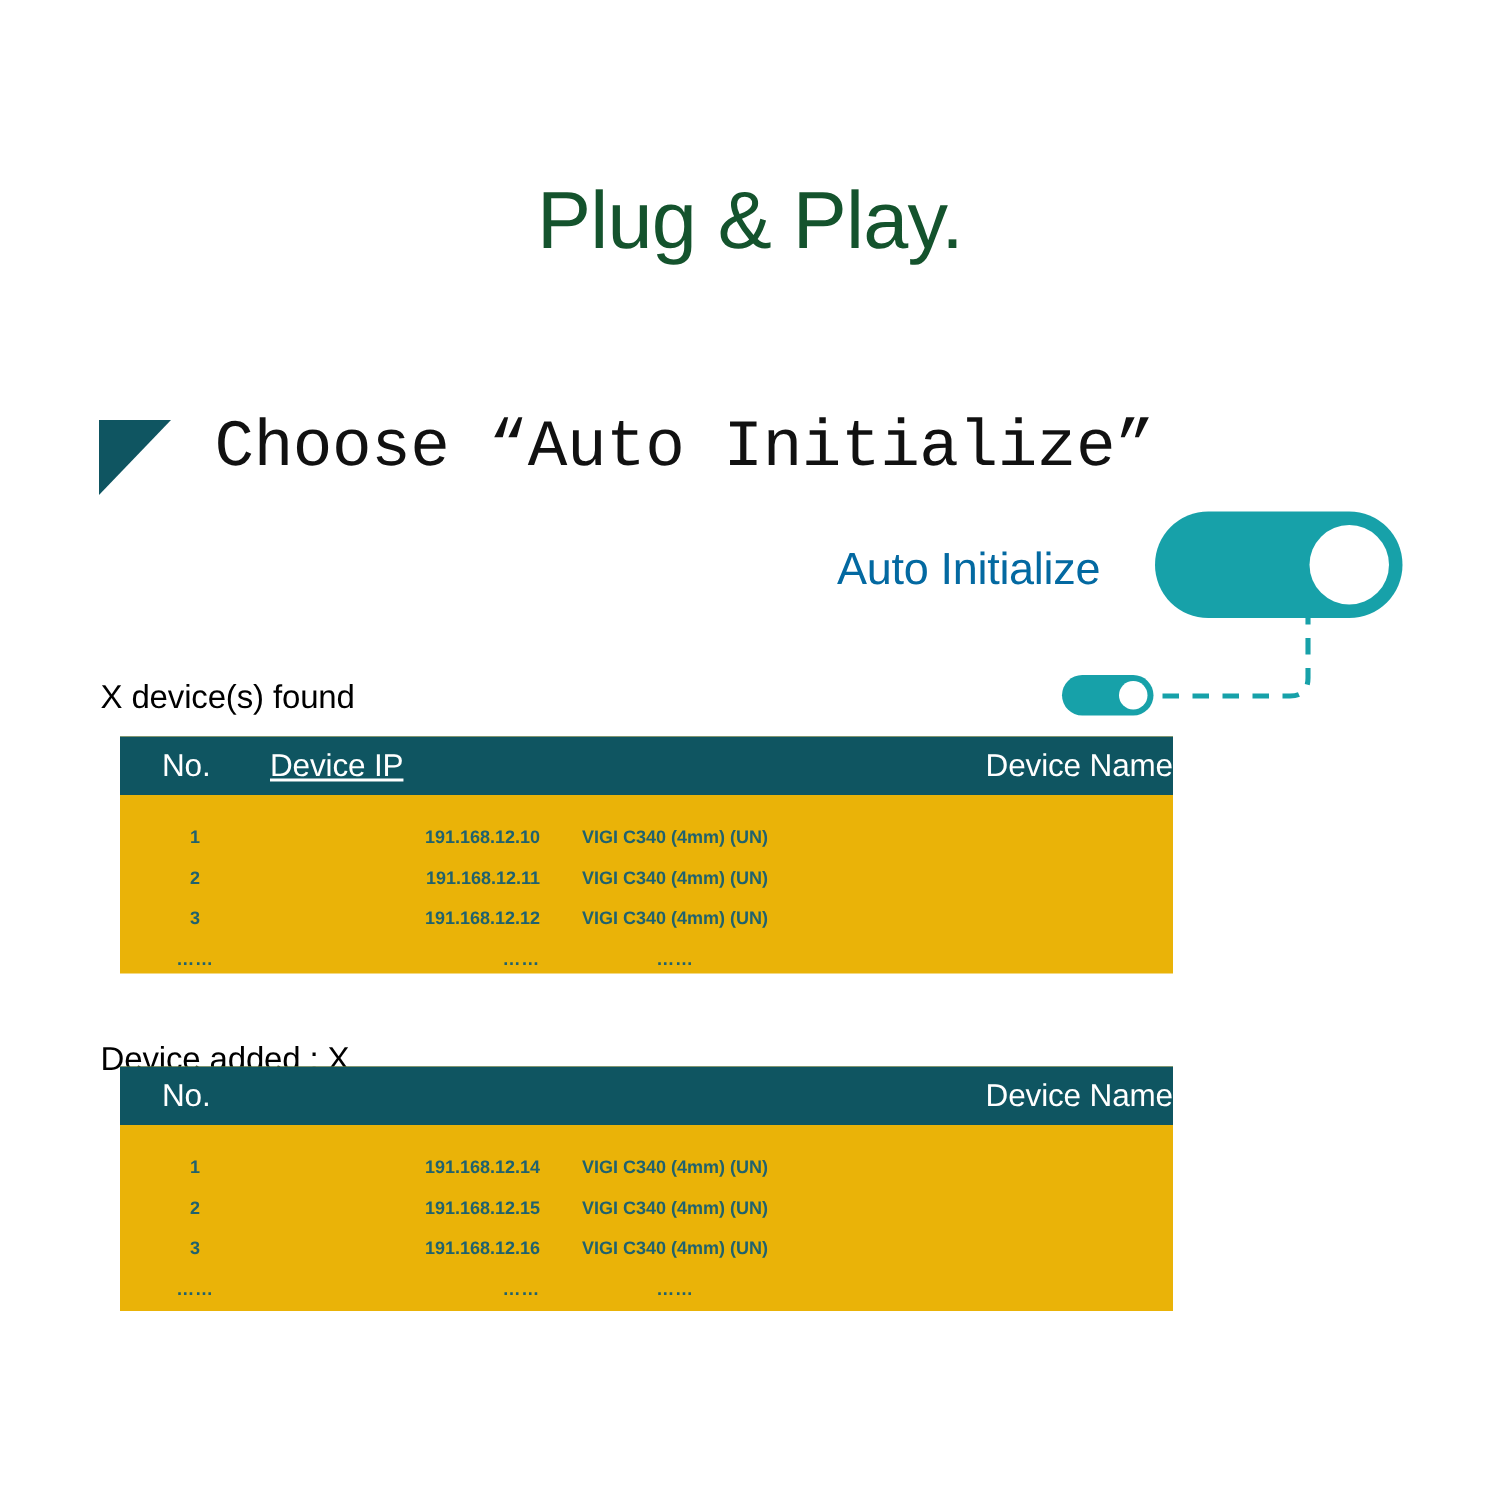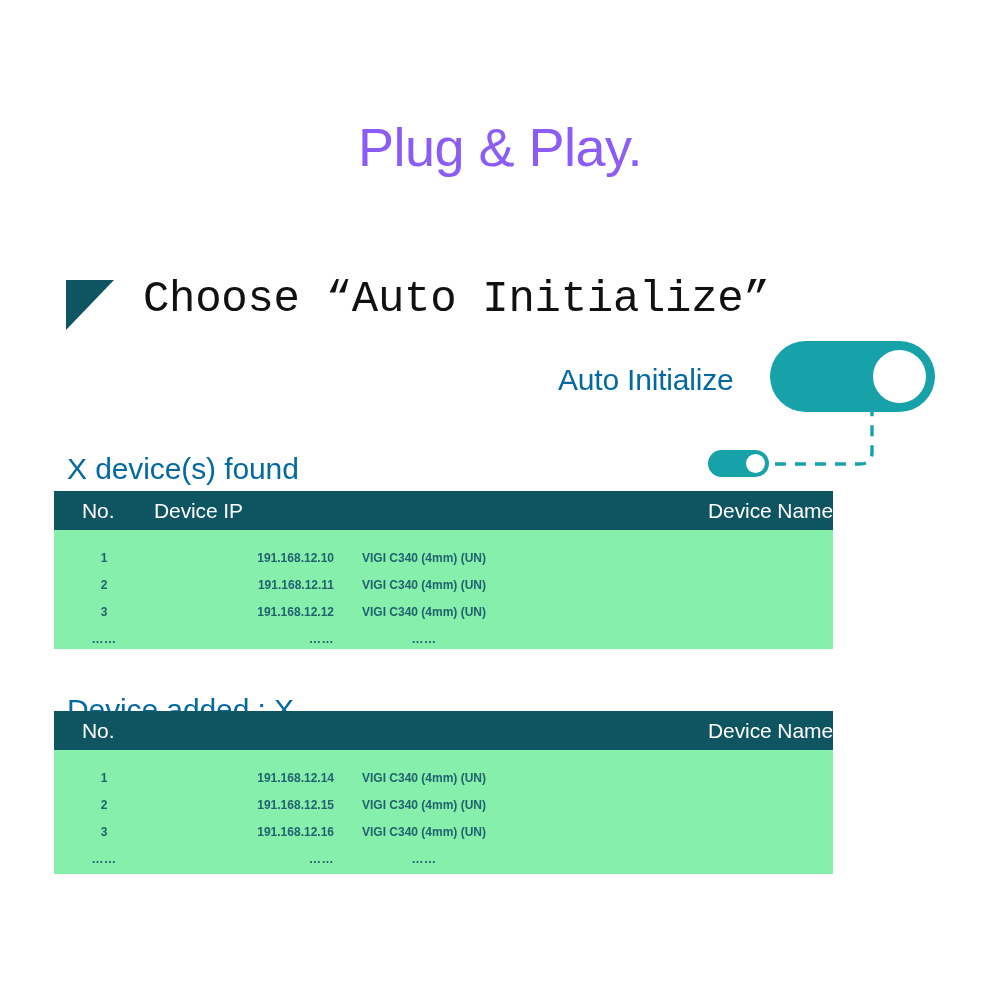--- a/index.html
+++ b/index.html
@@ -20,21 +20,21 @@
   
   .page-title {
     position: absolute;
     left: 0;
     top: 118px;
     width: 1000px;
     text-align: center;
     font-size: 54px;
     font-weight: 400;
     letter-spacing: -0.5px;
-    color: #8b5cf6;
+    color: #14532d;
     line-height: 1.1;
   }
 
   
   .step-row {
     position: absolute;
     left: 66px;
     top: 276px;
     display: flex;
     align-items: flex-start;
@@ -112,34 +112,34 @@
     width: 19px;
     height: 19px;
     background: #ffffff;
     border-radius: 50%;
   }
 
   
   .section-caption {
     position: absolute;
     left: 67px;
-    font-size: 30px;
-    color: #0369a1;
+    font-size: 22px;
+    color: #000000;
     letter-spacing: -0.1px;
     white-space: nowrap;
   }
   #caption-found  { top: 452px; }
   #caption-added  { top: 693px; }
 
   
   .device-table {
     position: absolute;
-    left: 54px;
-    width: 779px;
-    background: #86efac;
+    left: 80px;
+    width: 702px;
+    background: #eab308;
   }
   #table-found { top: 491px; height: 158px; }
   #table-added { top: 711px; height: 163px; }
 
   .table-head {
     display: flex;
     height: 39px;
     background: #0F5561;
     align-items: center;
   }
@@ -165,21 +165,21 @@
     font-size: 12px;
     letter-spacing: 0.5px;
   }
 
   
   .col-no    { width: 100px; text-align: center; flex: none; }
   .col-ip    { width: 180px; text-align: right; flex: none; }
   .col-name  { flex: 1 1 auto; text-align: left; }
 
   .table-head .col-no   { text-align: left;  padding-left: 28px; width: 100px; box-sizing: border-box; }
-  .table-head .col-ip   { text-align: left;  padding-left: 0;    width: 180px; box-sizing: border-box; }
+  .table-head .col-ip   { text-align: left;  padding-left: 0;    width: 180px; box-sizing: border-box; text-decoration: underline; }
   .table-head .col-name { text-align: right;  padding-left: 0; }
 
   .table-row .col-name { padding-left: 0; text-align: left; text-decoration: underline; }
   .name-inner { display: inline-block; width: 180px; text-align: center; }
 </style>
 </head>
 <body>
 
 <div class="page-title">Plug &amp; Play.</div>
 

